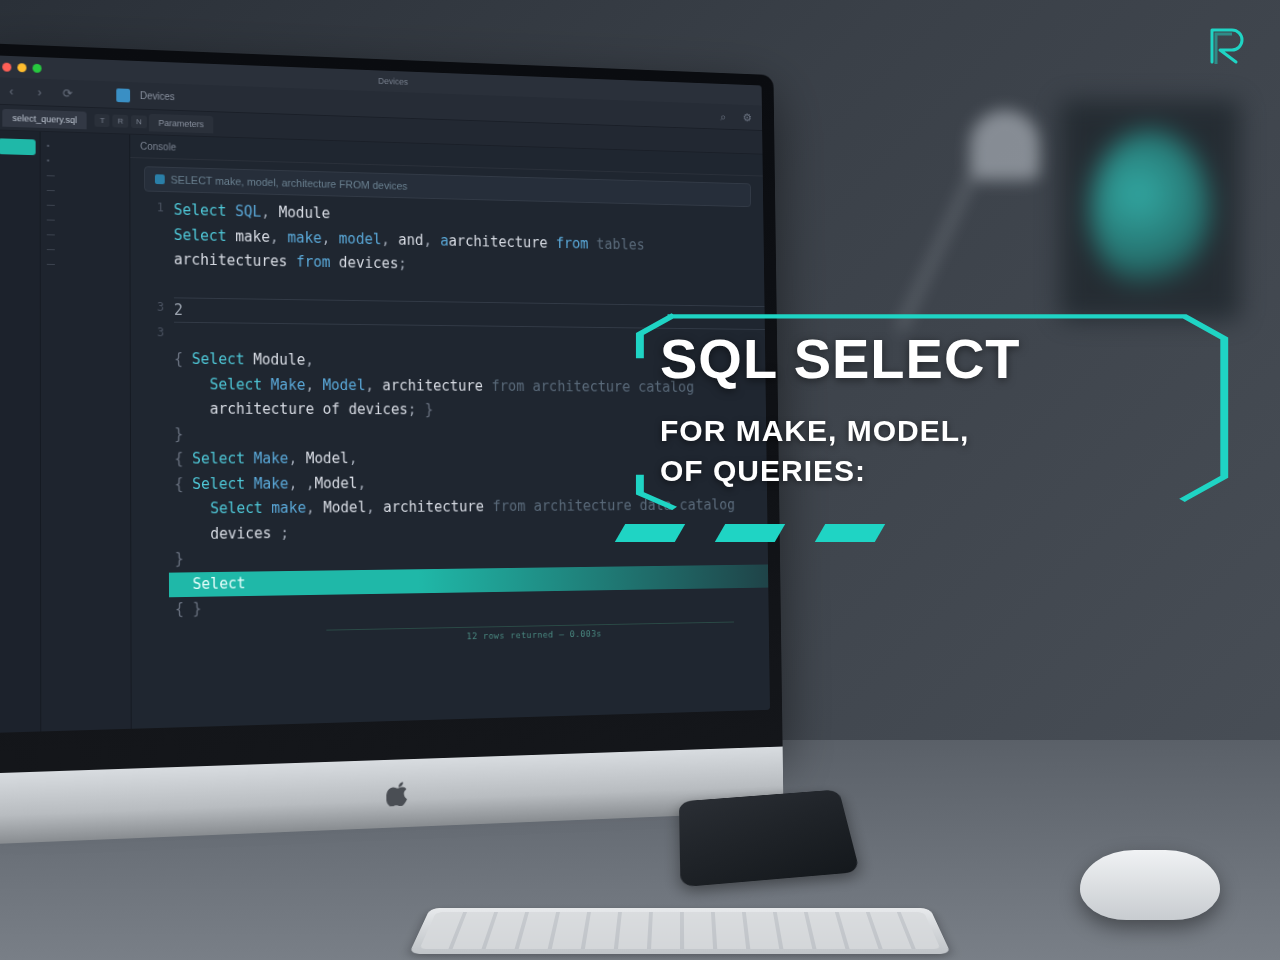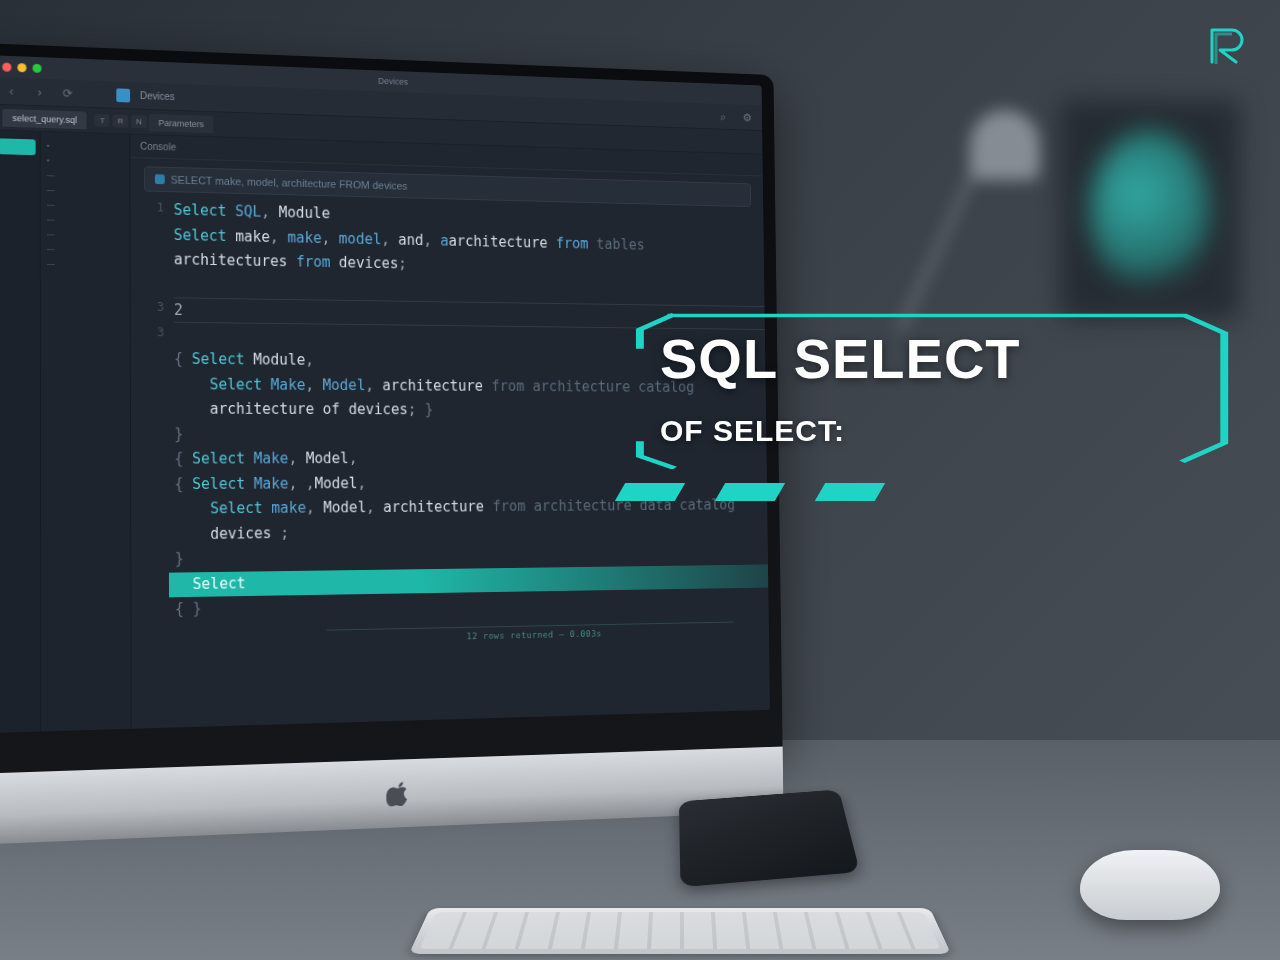--- a/index.html
+++ b/index.html
@@ -465,21 +465,22 @@
 </div>
 
 <div class="title-card">
   <div class="tc-frame">
     <svg viewBox="0 0 620 360" preserveAspectRatio="none">
       <path d="M40 8 H560 L600 48 V300 L560 340 M40 8 L8 40 V80 M8 300 V330 L40 355" fill="none" stroke="#1fd4c4" stroke-width="8" stroke-linecap="square"></path>
     </svg>
   </div>
   <div class="tc-title">SQL SELECT</div>
   <div class="tc-sub">
-    <div>OF SELECT:</div>
+    <div>FOR MAKE, MODEL,</div>
+    <div>OF QUERIES:</div>
   </div>
   <div class="tc-accent-bits">
     <span></span>
       <span></span>
       <span></span>
   </div>
 </div>
 
 <div class="trackpad"></div>
 <div class="mouse"></div>

